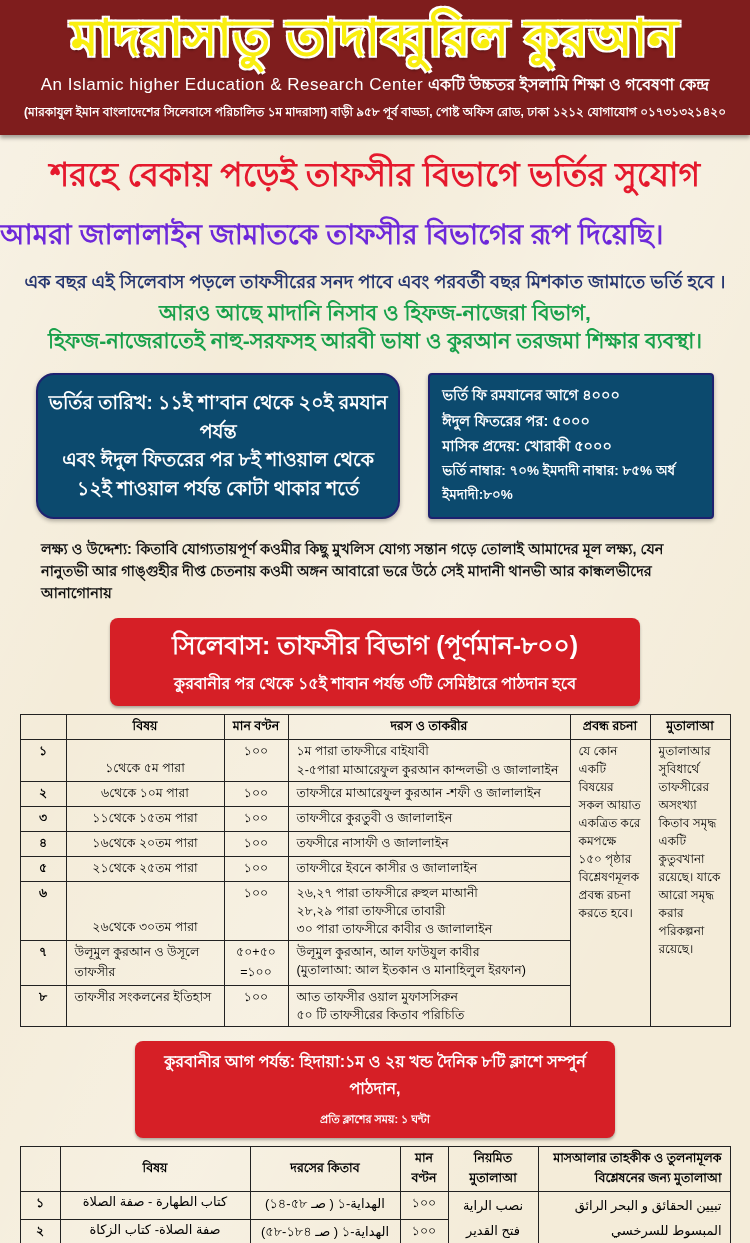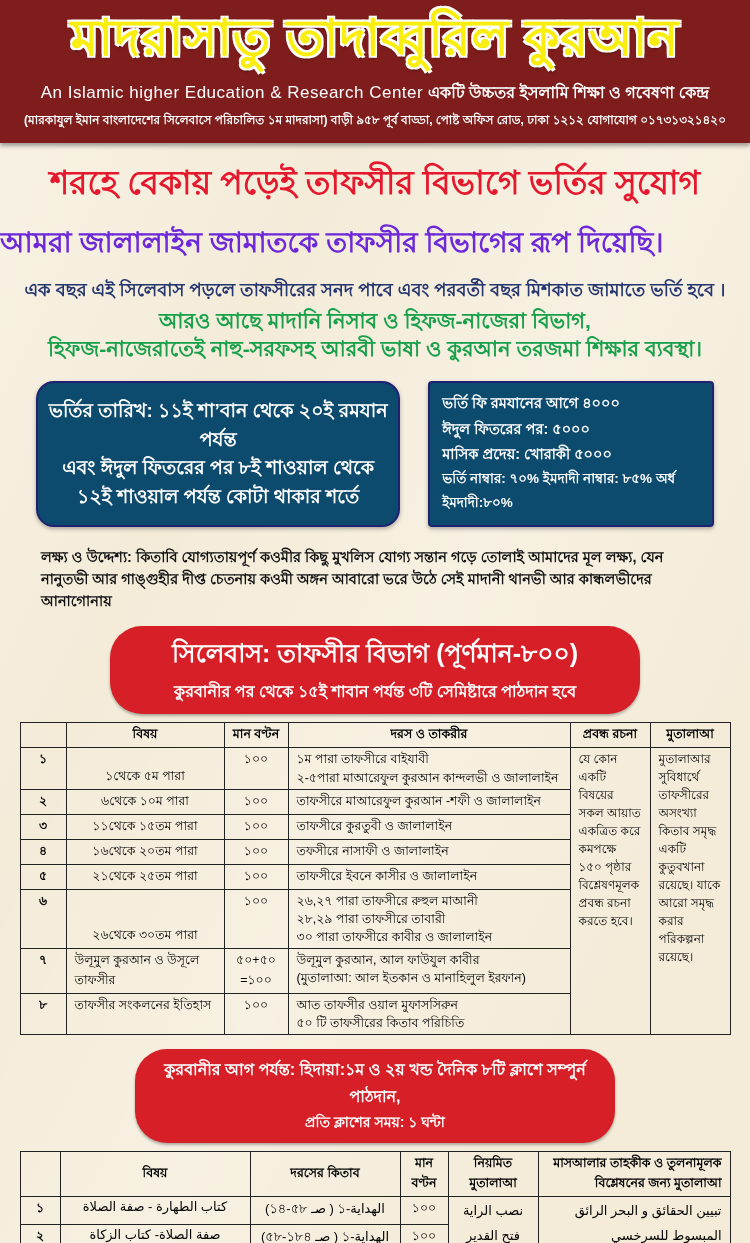--- a/index.html
+++ b/index.html
@@ -14,46 +14,46 @@
   
   .masthead {
     background: #7f1d1d; color: #fff; text-align: center;
     padding: 10px 8px 12px 8px; box-shadow: 0 3px 4px rgba(0,0,0,0.35);
   }
   .masthead .title {
     color: #f9ee0f; font-size: 50px; font-weight: bold; line-height: 1.15;
     text-shadow: -2px -2px 0 #fff, 2px -2px 0 #fff, -2px 2px 0 #fff, 2px 2px 0 #fff, 0 3px 3px rgba(0,0,0,0.4);
     letter-spacing: 1px;
   }
-  .masthead .subline { margin-top: 12px; font-size: 17px; }
+  .masthead .subline { margin-top: 4px; font-size: 17px; }
   .masthead .subline .en { letter-spacing: 0.5px; }
   .masthead .subline .bn { font-weight: bold; font-size: 16px; }
   .masthead .address { margin-top: 4px; font-size: 12px; font-weight: bold; }
   
   .headline { color: #e5192d; font-size: 33px; font-weight: bold; text-align: center; margin-top: 14px; }
   .navy-big { color: #6d28d9; font-size: 28px; font-weight: bold; text-align: left; margin-top: 8px; }
   .navy-small { color: #26366f; font-size: 18px; font-weight: bold; text-align: center; margin-top: 8px; }
   .green-lines { color: #18a04a; font-size: 21px; font-weight: bold; text-align: center; line-height: 1.35; }
   
   .boxes { display: flex; gap: 28px; padding: 0 36px; margin-top: 18px; align-items: stretch; }
   .bluebox { background: #0c4a6e; color: #fff; border: 2px solid #1e2270; box-shadow: 0 2px 4px rgba(0,0,0,0.3); }
   .box-left { flex: 1.32; border-radius: 18px; text-align: center; font-size: 19px; font-weight: bold; padding: 14px 10px; line-height: 1.5; }
   .box-right { flex: 1; border-radius: 4px; font-size: 14.5px; font-weight: bold; padding: 8px 12px; line-height: 1.75; }
   
   .objective { padding: 0 40px 0 41px; margin-top: 20px; font-size: 14.5px; font-weight: bold; color: #111; line-height: 1.5; }
   .objective .label { font-weight: bold; }
   
-  .banner { background: #d61f26; color: #fff; text-align: center; border-radius: 32px;
+  .banner { background: #d61f26; color: #fff; text-align: center; border-radius: 8px;
             margin: 14px auto 0 auto; padding: 8px 14px; box-shadow: 0 2px 3px rgba(0,0,0,0.3); }
   .banner1 { width: 530px; }
   .banner1 .b-line1 { font-size: 25px; font-weight: bold; }
   .banner1 .b-line2 { font-size: 16px; font-weight: bold; margin-top: 2px; }
   .banner2 { width: 480px; }
   .banner2 .b-line1 { font-size: 16px; font-weight: bold; }
-  .banner2 .b-line2 { font-size: 14px; font-weight: bold; margin-top: 0; text-align: center; }
+  .banner2 .b-line2 { font-size: 11px; font-weight: bold; margin-top: 8px; text-align: center; }
   
   table { border-collapse: collapse; margin: 8px auto 0 auto; width: 710px; table-layout: fixed; }
   th, td { border: 1px solid #222; padding: 2px 8px; font-size: 12.5px; color: #000; vertical-align: top; }
   th { font-weight: bold; text-align: center; vertical-align: middle; }
   td.center { text-align: center; }
   td.serial { text-align: center; font-weight: bold; }
   .cell-line { line-height: 1.45; }
   .rtl { direction: rtl; text-align: right; font-size: 13px; }
   .rtl-center { direction: rtl; text-align: center; font-size: 13px; }
   .merged-note { font-size: 12px; line-height: 1.5; text-align: left; }

